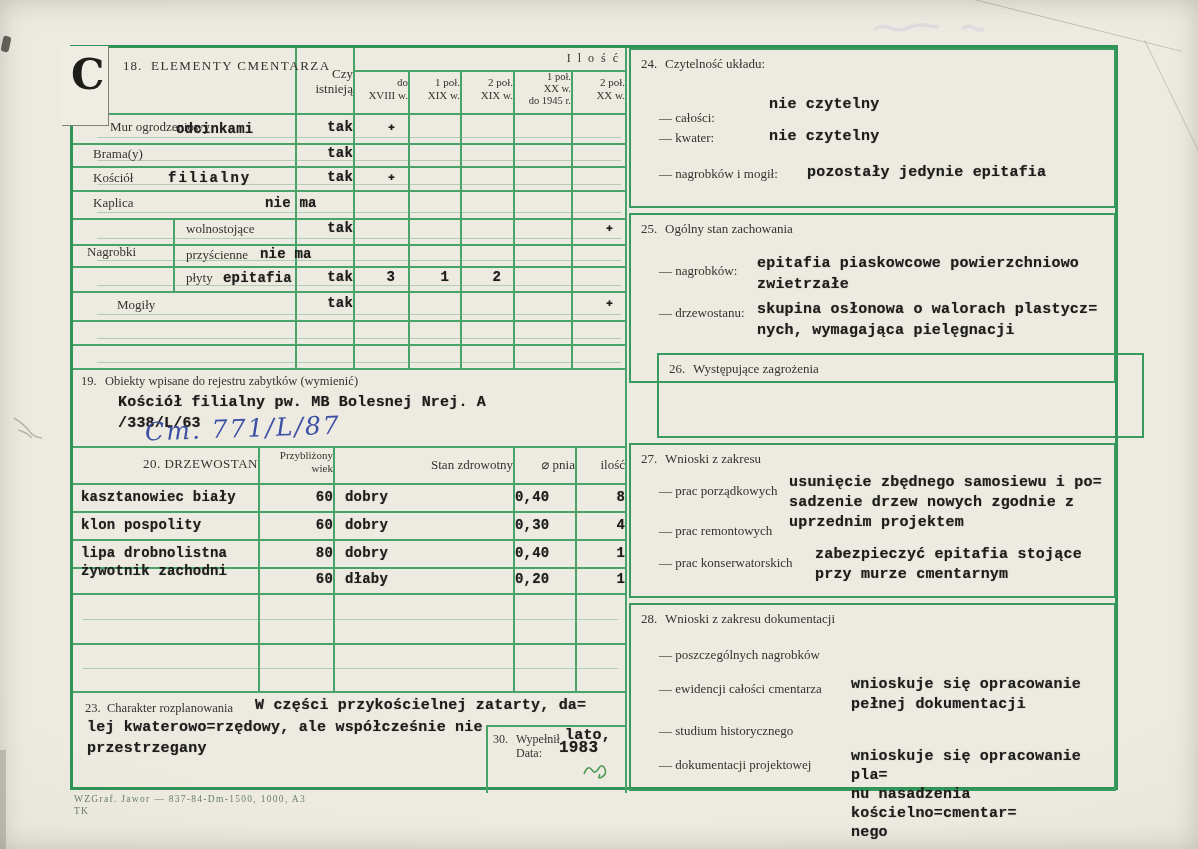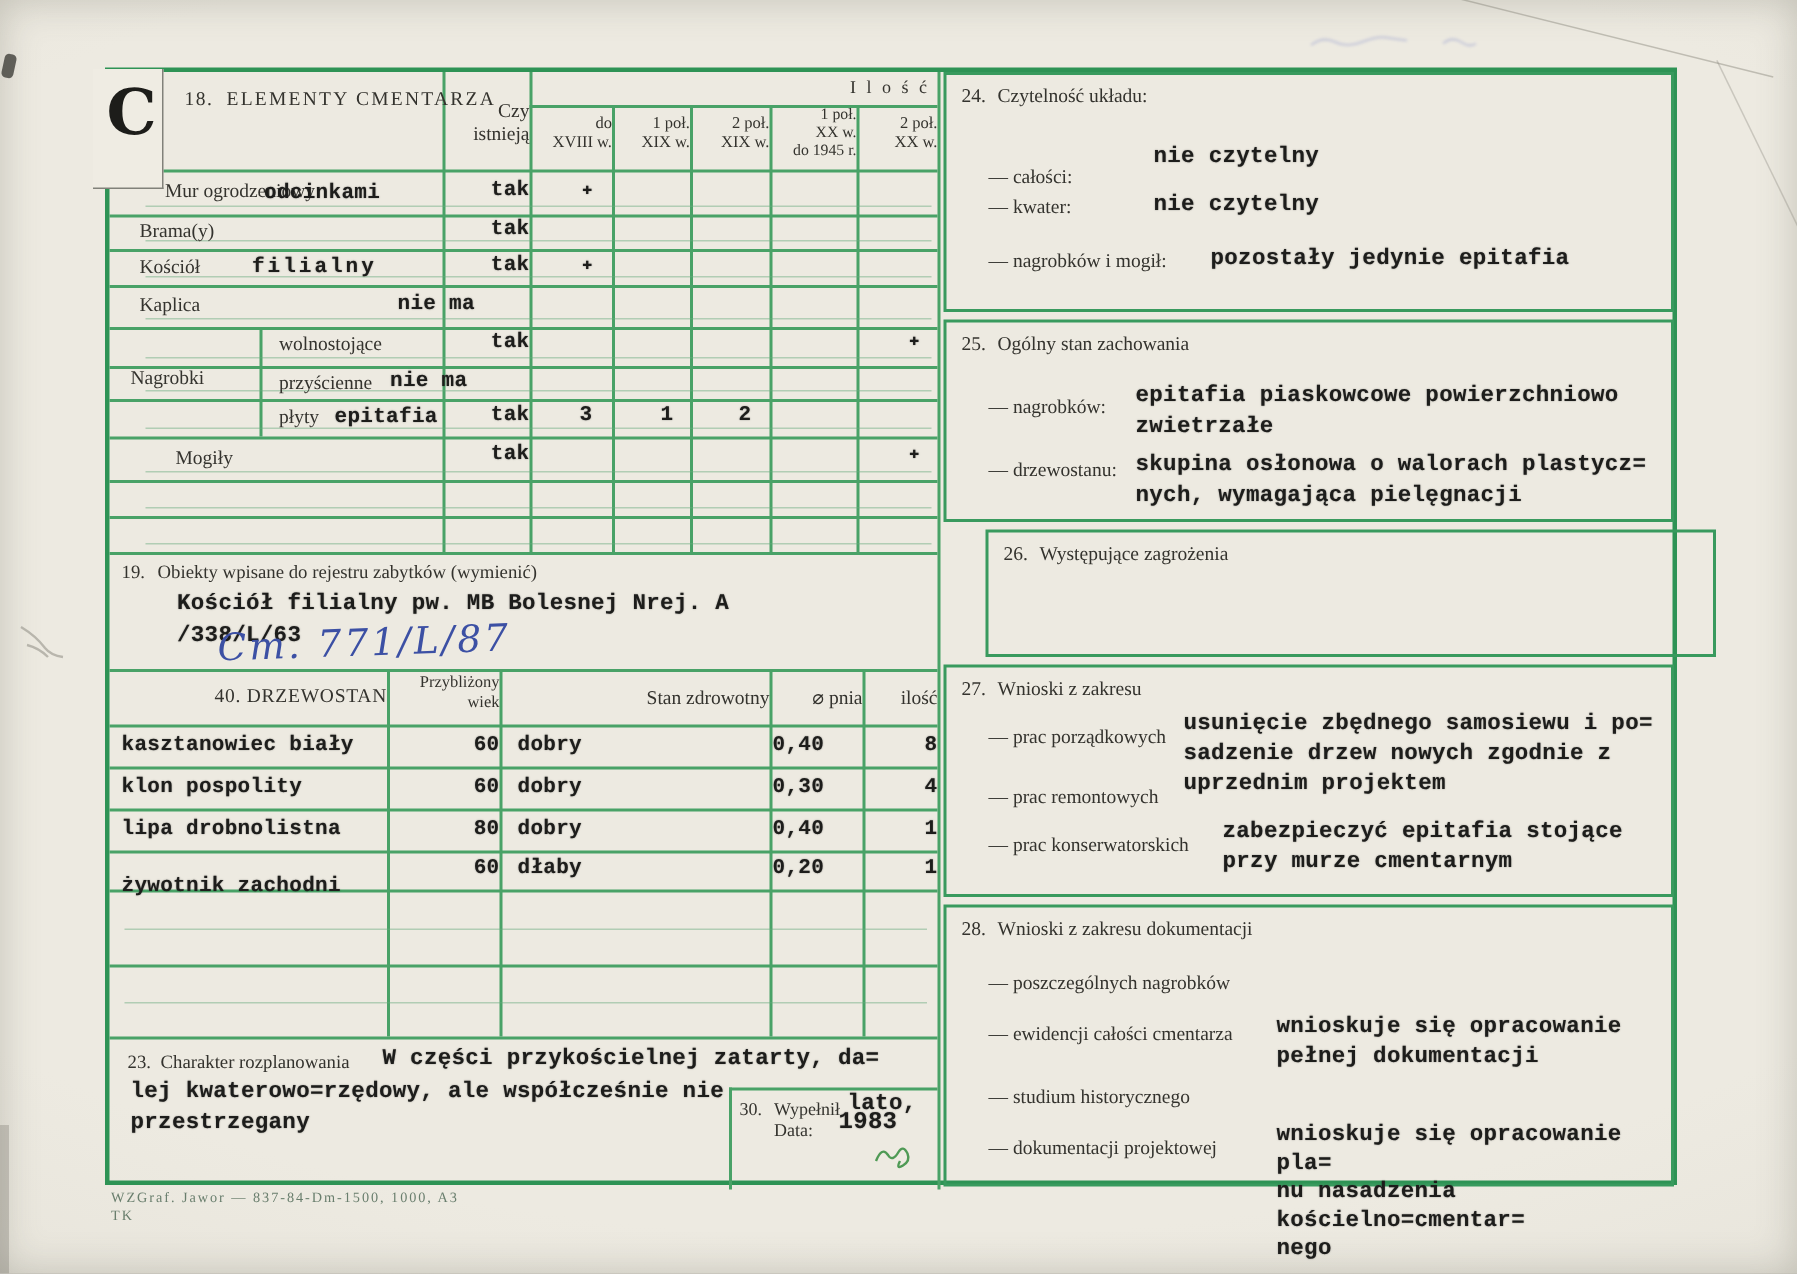--- a/index.html
+++ b/index.html
@@ -148,21 +148,21 @@
     <div class="h" style="left:0;top:545px;width:552px;"></div>
     <div class="h" style="left:0;top:595px;width:552px;"></div>
     <div class="h" style="left:0;top:643px;width:552px;"></div>
     <div class="v" style="left:185px;top:398px;height:245px;"></div>
     <div class="v" style="left:260px;top:398px;height:245px;"></div>
     <div class="v" style="left:440px;top:398px;height:245px;"></div>
     <div class="v" style="left:502px;top:398px;height:245px;"></div>
     <div class="wl" style="left:10px;top:571px;width:535px;"></div>
     <div class="wl" style="left:10px;top:620px;width:535px;"></div>
 
-    <span class="t lbl c" style="left:0;top:408px;width:185px;letter-spacing:.5px;">40. DRZEWOSTAN</span>
+    <span class="t lbl c" style="left:0;top:408px;width:185px;letter-spacing:.5px;">20. DRZEWOSTAN</span>
     <span class="t lbl c" style="left:185px;top:401px;width:75px;font-size:11px;line-height:13px;">Przybliżony
 wiek</span>
     <span class="t lbl c" style="left:260px;top:409px;width:180px;">Stan zdrowotny</span>
     <span class="t lbl c" style="left:440px;top:409px;width:62px;">⌀ pnia</span>
     <span class="t lbl c" style="left:502px;top:409px;width:50px;">ilość</span>
 
     <span class="t typed" style="left:8px;top:440px;">kasztanowiec biały</span>
     <span class="t typed c" style="left:185px;top:440px;width:75px;">60</span>
     <span class="t typed" style="left:272px;top:440px;">dobry</span>
     <span class="t typed" style="left:442px;top:440px;">0,40</span>
@@ -173,21 +173,21 @@
     <span class="t typed" style="left:272px;top:468px;">dobry</span>
     <span class="t typed" style="left:442px;top:468px;">0,30</span>
     <span class="t typed c" style="left:502px;top:468px;width:50px;">4</span>
 
     <span class="t typed" style="left:8px;top:496px;">lipa drobnolistna</span>
     <span class="t typed c" style="left:185px;top:496px;width:75px;">80</span>
     <span class="t typed" style="left:272px;top:496px;">dobry</span>
     <span class="t typed" style="left:442px;top:496px;">0,40</span>
     <span class="t typed c" style="left:502px;top:496px;width:50px;">1</span>
 
-    <span class="t typed" style="left:8px;top:534px;">żywotnik zachodni</span>
+    <span class="t typed" style="left:8px;top:514px;">żywotnik zachodni</span>
     <span class="t typed c" style="left:185px;top:522px;width:75px;">60</span>
     <span class="t typed" style="left:272px;top:522px;">dłaby</span>
     <span class="t typed" style="left:442px;top:522px;">0,20</span>
     <span class="t typed c" style="left:502px;top:522px;width:50px;">1</span>
 
     <span class="t lbl" style="left:12px;top:653px;font-size:12.5px;">23.</span>
     <span class="t lbl" style="left:34px;top:653px;font-size:12.5px;">Charakter rozplanowania</span>
     <div class="t typed big" style="left:14px;top:647px;width:538px;text-indent:168px;line-height:21.5px;">W części przykościelnej zatarty, da=
 lej kwaterowo=rzędowy, ale współcześnie nie
 przestrzegany</div>
@@ -208,21 +208,21 @@
     <span class="t lbl" style="left:10px;top:6px;">24.</span>
     <span class="t lbl" style="left:34px;top:6px;">Czytelność układu:</span>
     <span class="t lbl" style="left:28px;top:48px;margin-top:12px;">— całości:</span>
     <span class="t typed big" style="left:138px;top:44px;">nie czytelny</span>
     <span class="t lbl" style="left:28px;top:80px;">— kwater:</span>
     <span class="t typed big" style="left:138px;top:76px;">nie czytelny</span>
     <span class="t lbl" style="left:28px;top:116px;">— nagrobków i mogił:</span>
     <span class="t typed big" style="left:176px;top:112px;">pozostały jedynie epitafia</span>
   </div>
 
-  <div class="rbox" style="top:165px;height:135px;">
+  <div class="rbox" style="top:165px;height:170px;">
     <span class="t lbl" style="left:10px;top:6px;">25.</span>
     <span class="t lbl" style="left:34px;top:6px;">Ogólny stan zachowania</span>
     <span class="t lbl" style="left:28px;top:48px;">— nagrobków:</span>
     <span class="t typed big" style="left:126px;top:38px;">epitafia piaskowcowe powierzchniowo
 zwietrzałe</span>
     <span class="t lbl" style="left:28px;top:90px;">— drzewostanu:</span>
     <span class="t typed big" style="left:126px;top:84px;">skupina osłonowa o walorach plastycz=
 nych, wymagająca pielęgnacji</span>
   </div>
 

